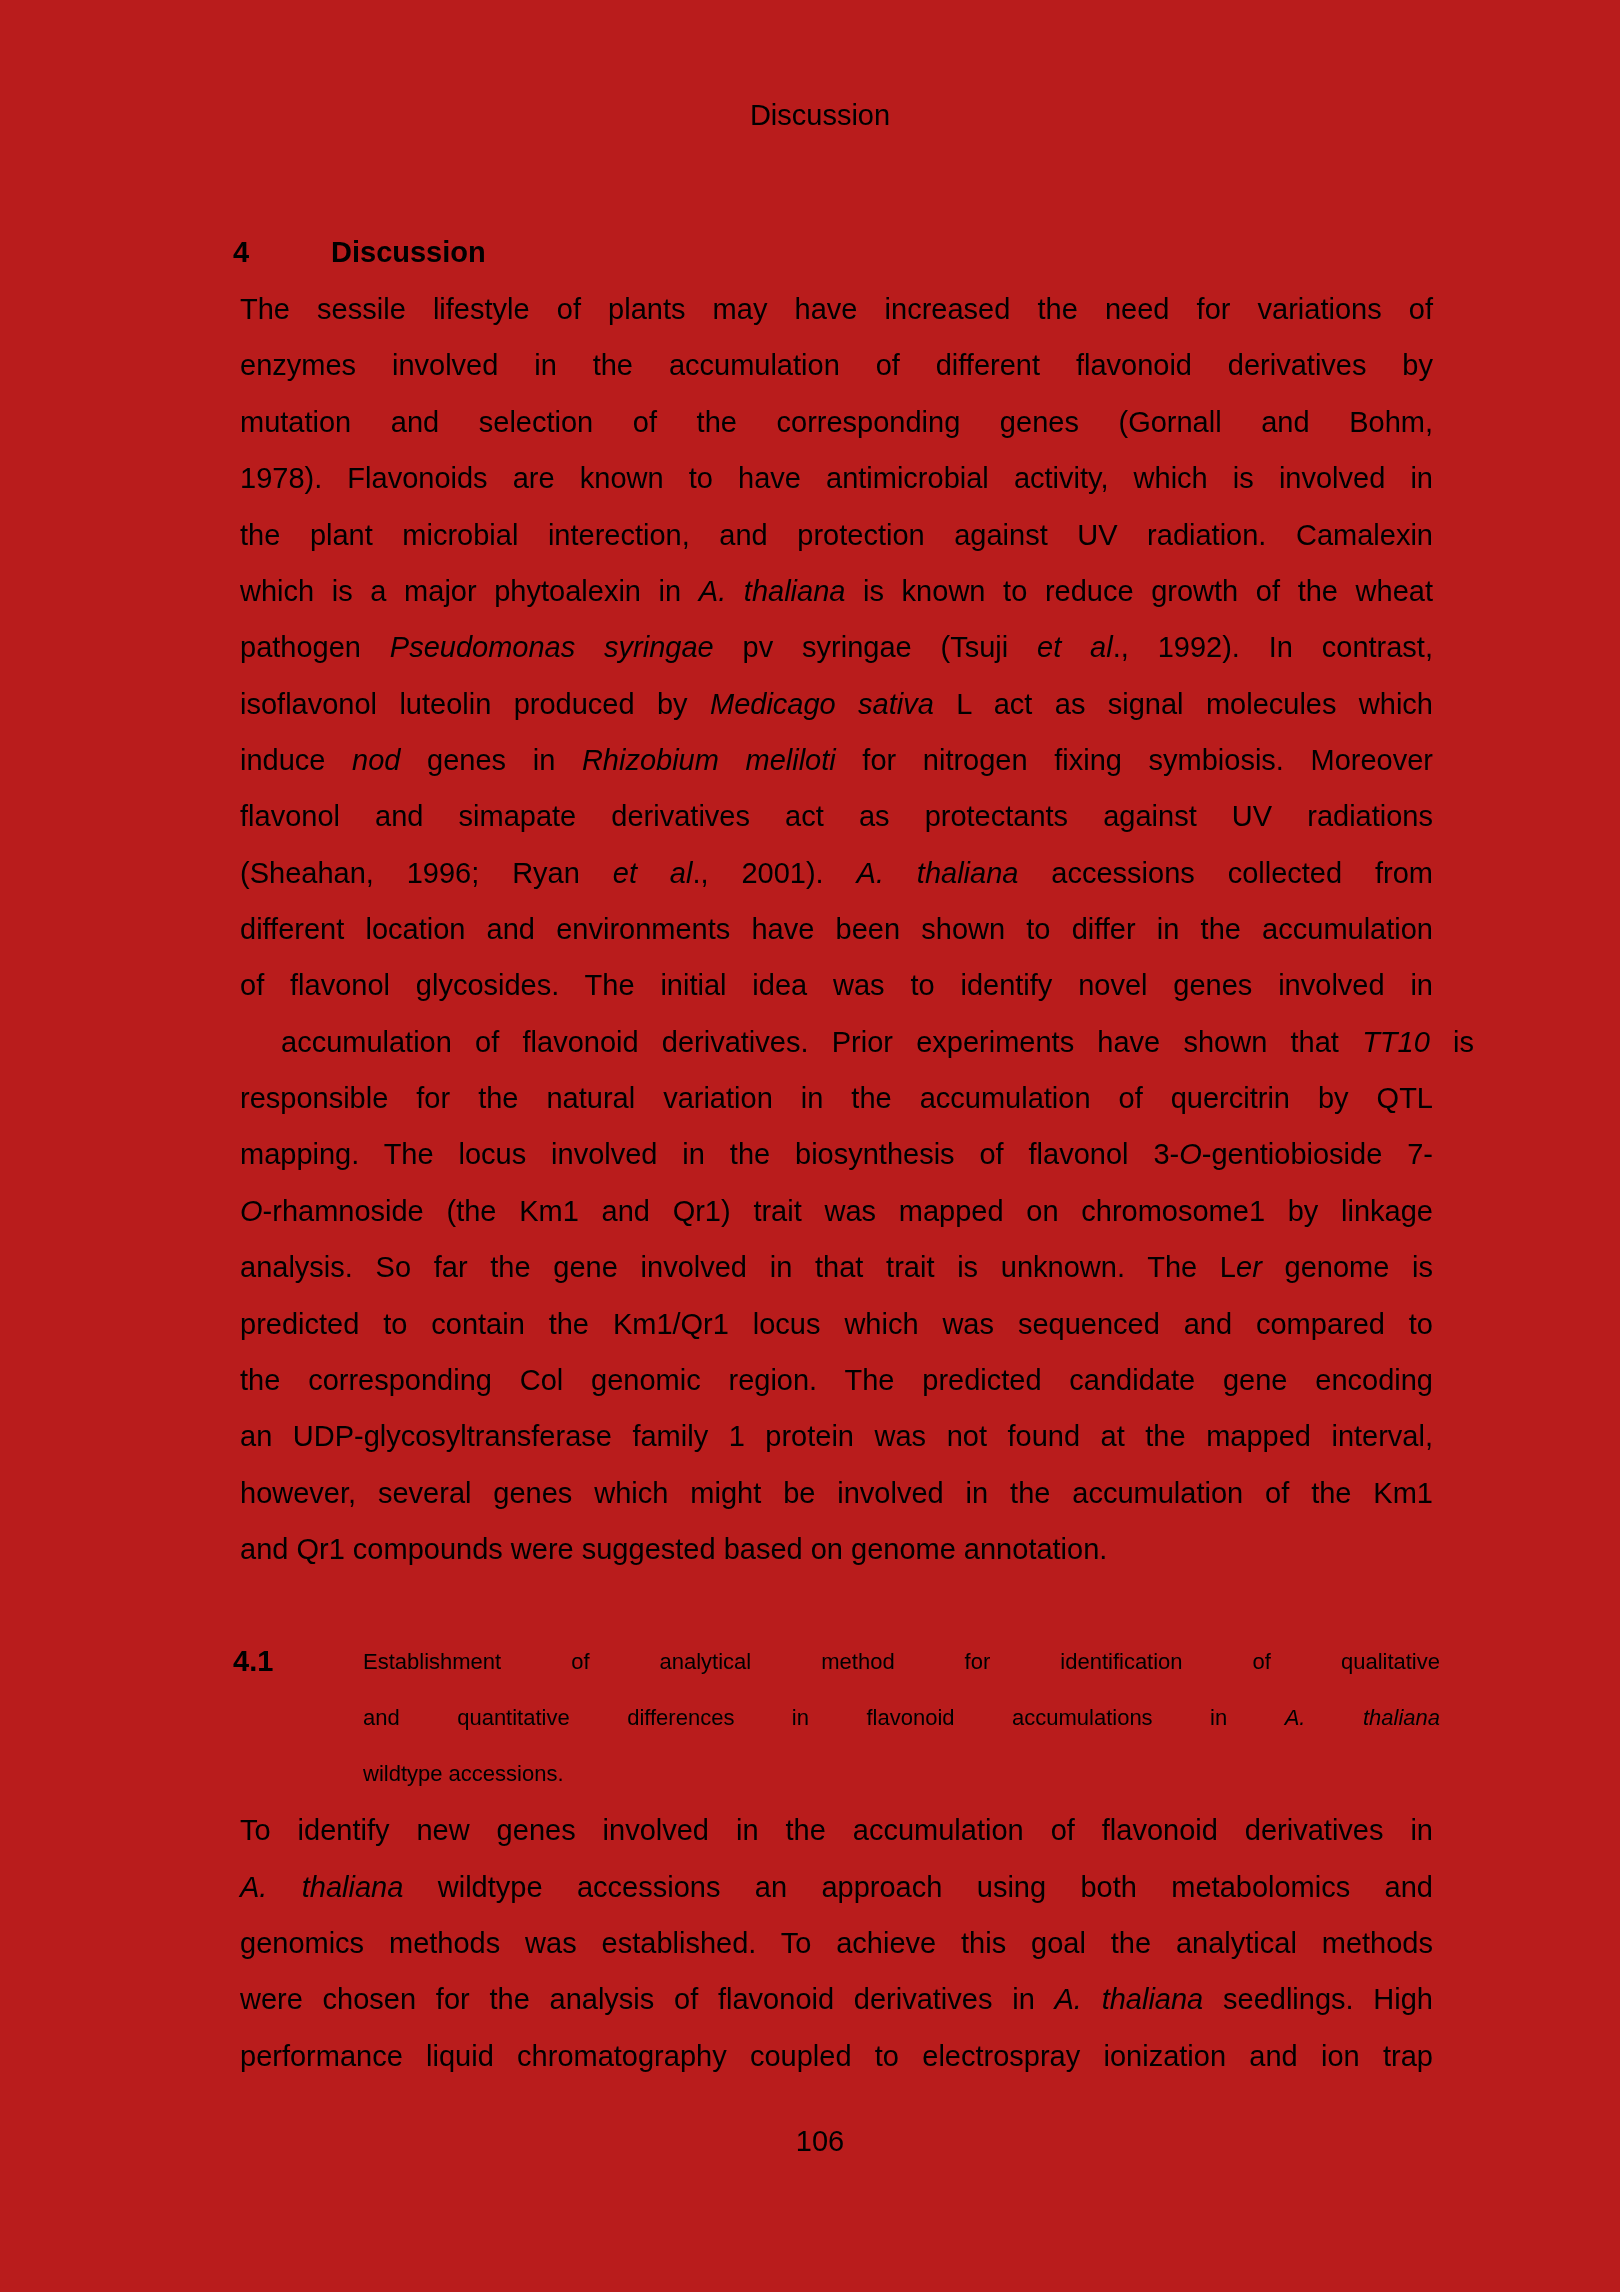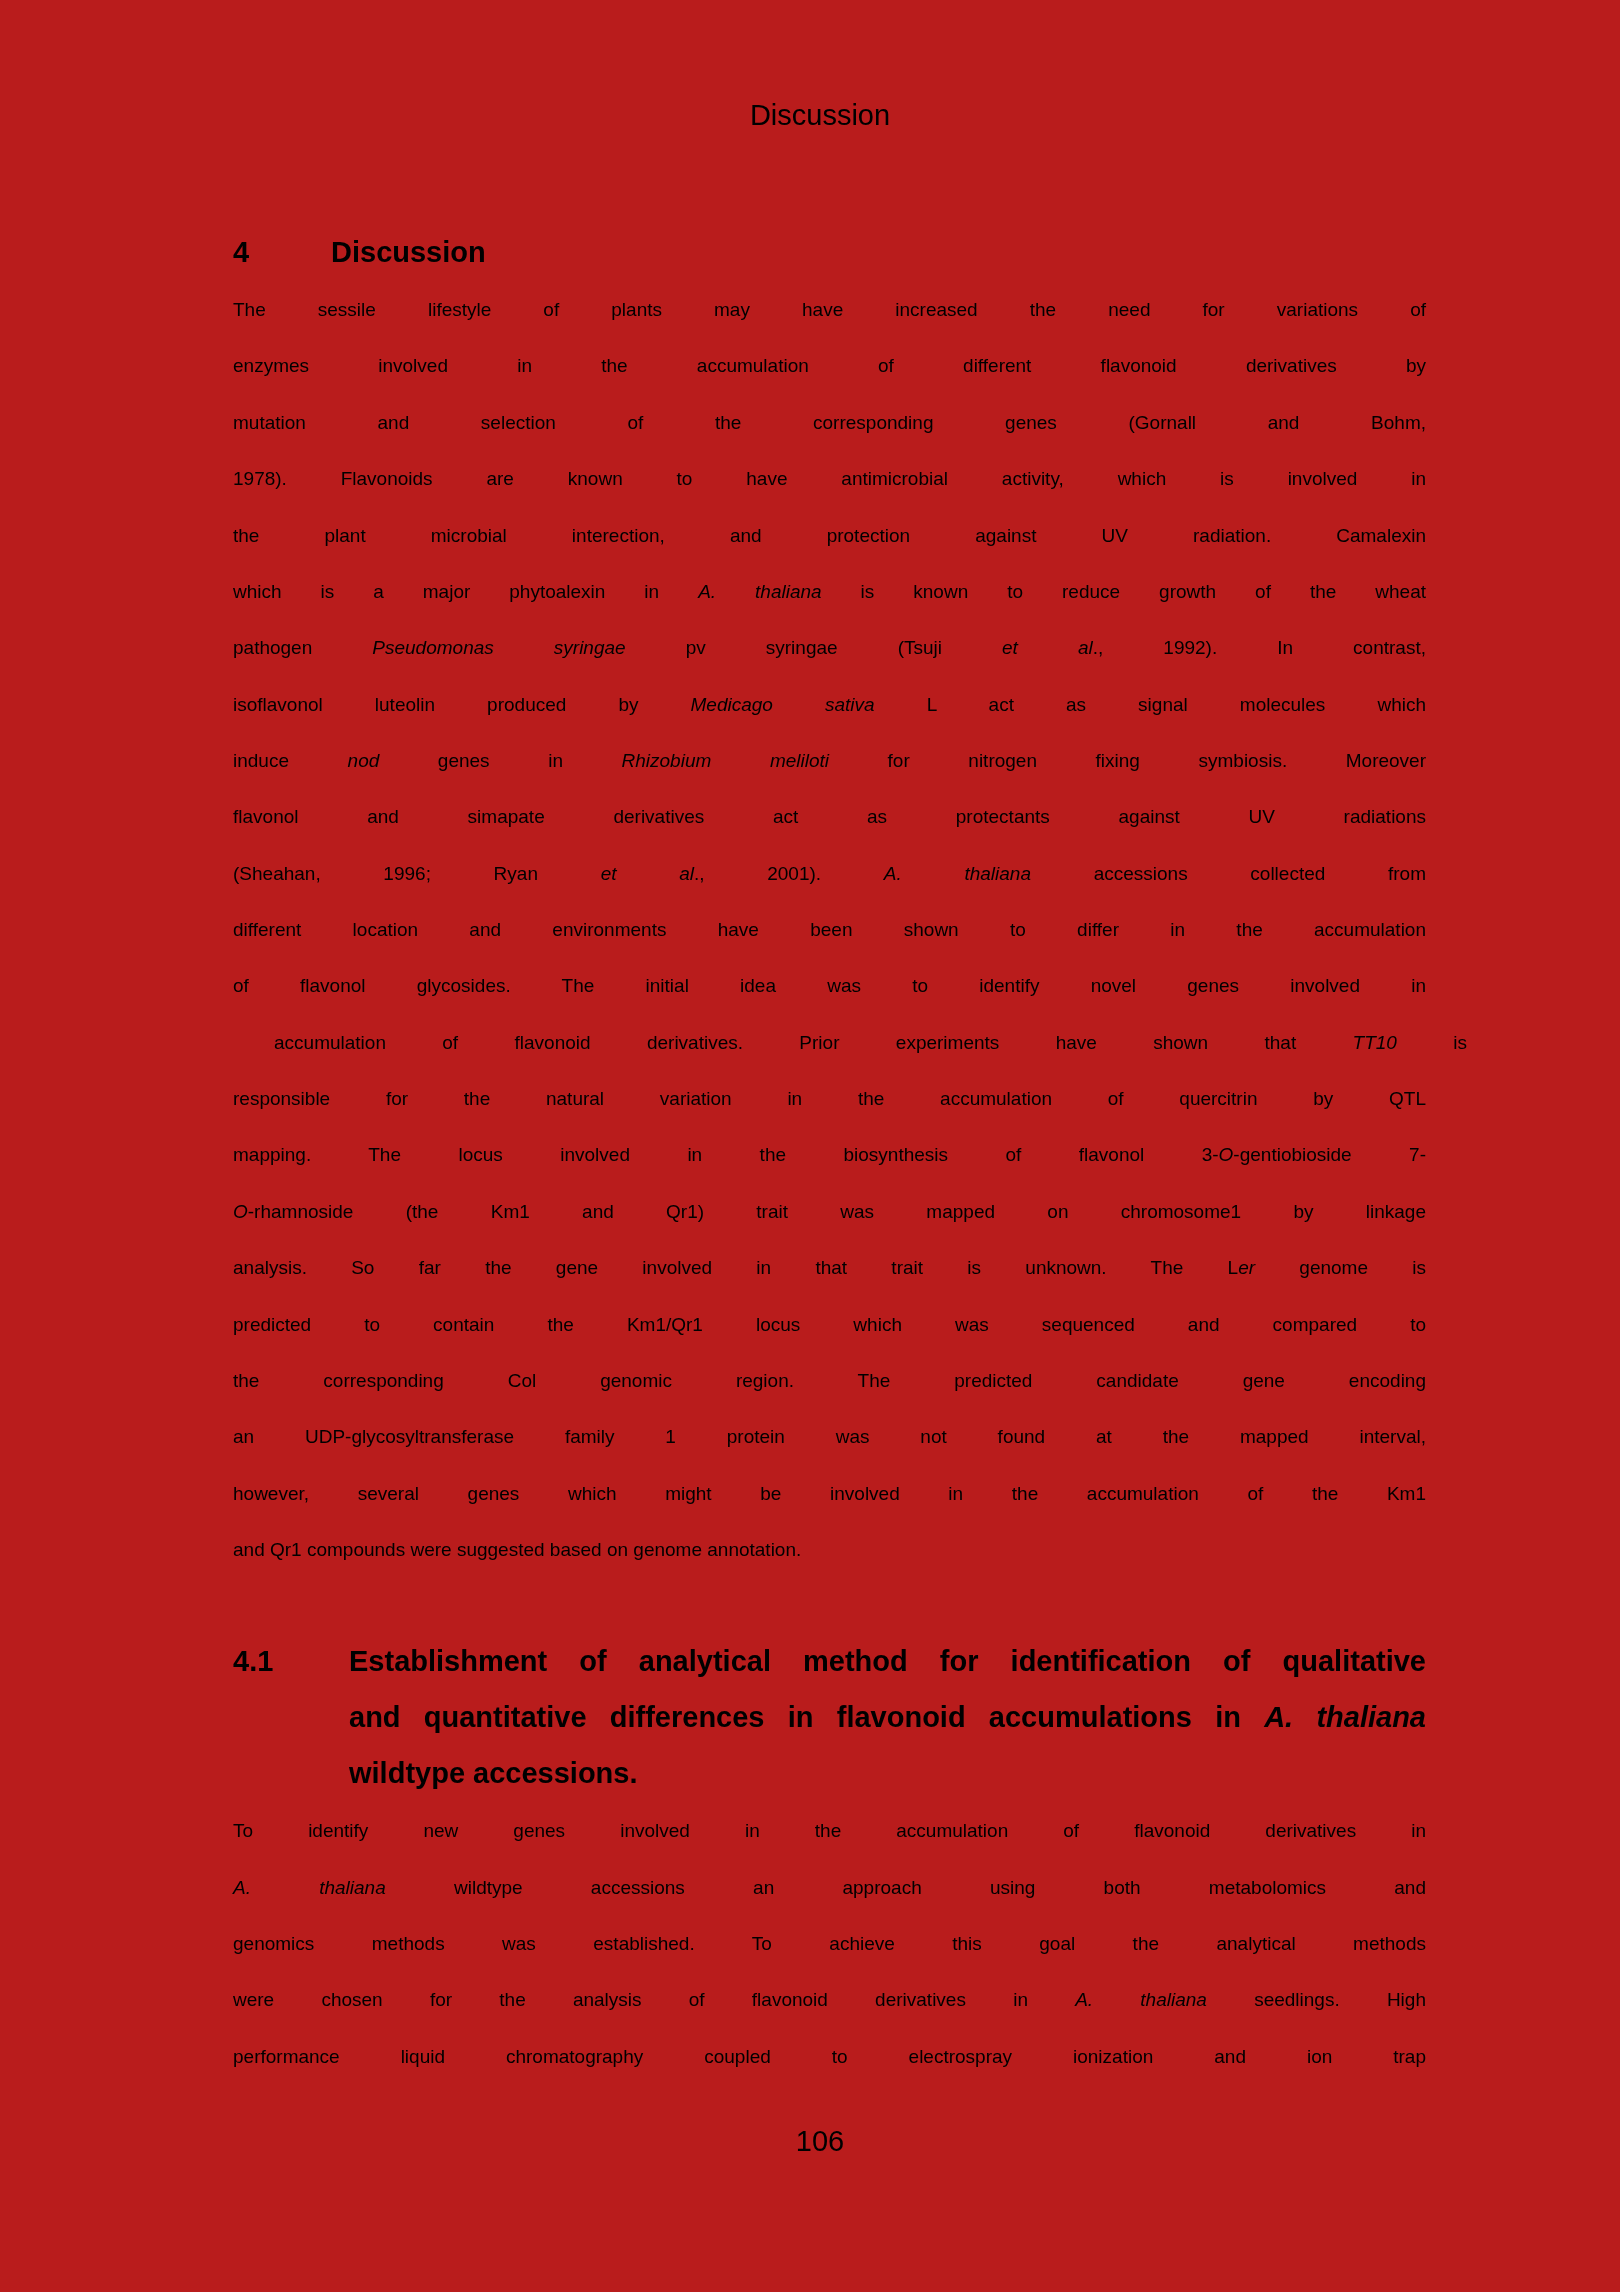--- a/index.html
+++ b/index.html
@@ -5,26 +5,26 @@
   html, body { margin: 0; padding: 0; background: #ffffff; }
   body { width: 1620px; height: 2293px; position: relative; overflow: hidden;
          font-family: "Liberation Sans", sans-serif; color: #000000; }
   .page { position: absolute; left: 0; top: 0; width: 1620px; height: 2293px; background: #b91c1c; }
   .running-header { position: absolute; left: 0; width: 1640px; top: 98px; text-align: center;
          font-size: 29px; line-height: 35px; }
   .page-number { position: absolute; left: 0; width: 1640px; top: 2124px; text-align: center;
          font-size: 29px; line-height: 35px; }
   .heading { position: absolute; font-weight: bold; font-size: 29px; line-height: 35px; white-space: nowrap; }
   .heading .num { position: absolute; left: 0; top: 0; }
-  .line { position: absolute; left: 233px; width: 1193px; font-size: 19px; line-height: 35px;
+  .line { position: absolute; left: 240px; width: 1193px; font-size: 29px; line-height: 35px;
           white-space: nowrap; height: 35px; }
   .line.justify { text-align: justify; text-align-last: justify; white-space: normal; }
   .line.left { text-align: left; }
-  .sub-line { position: absolute; left: 349px; width: 1077px; font-size: 29px; line-height: 35px;
-          font-weight: bold; height: 35px; }
+  .sub-line { position: absolute; left: 363px; width: 1077px; font-size: 22px; line-height: 35px;
+          font-weight: normal; height: 35px; }
   .sub-line.justify { text-align: justify; text-align-last: justify; }
   .sub-line.left { text-align: left; white-space: nowrap; }
   i, .it { font-style: italic; }
 </style>
 </head>
 <body>
 
 <div class="page">
 
   <div class="running-header">Discussion</div>

